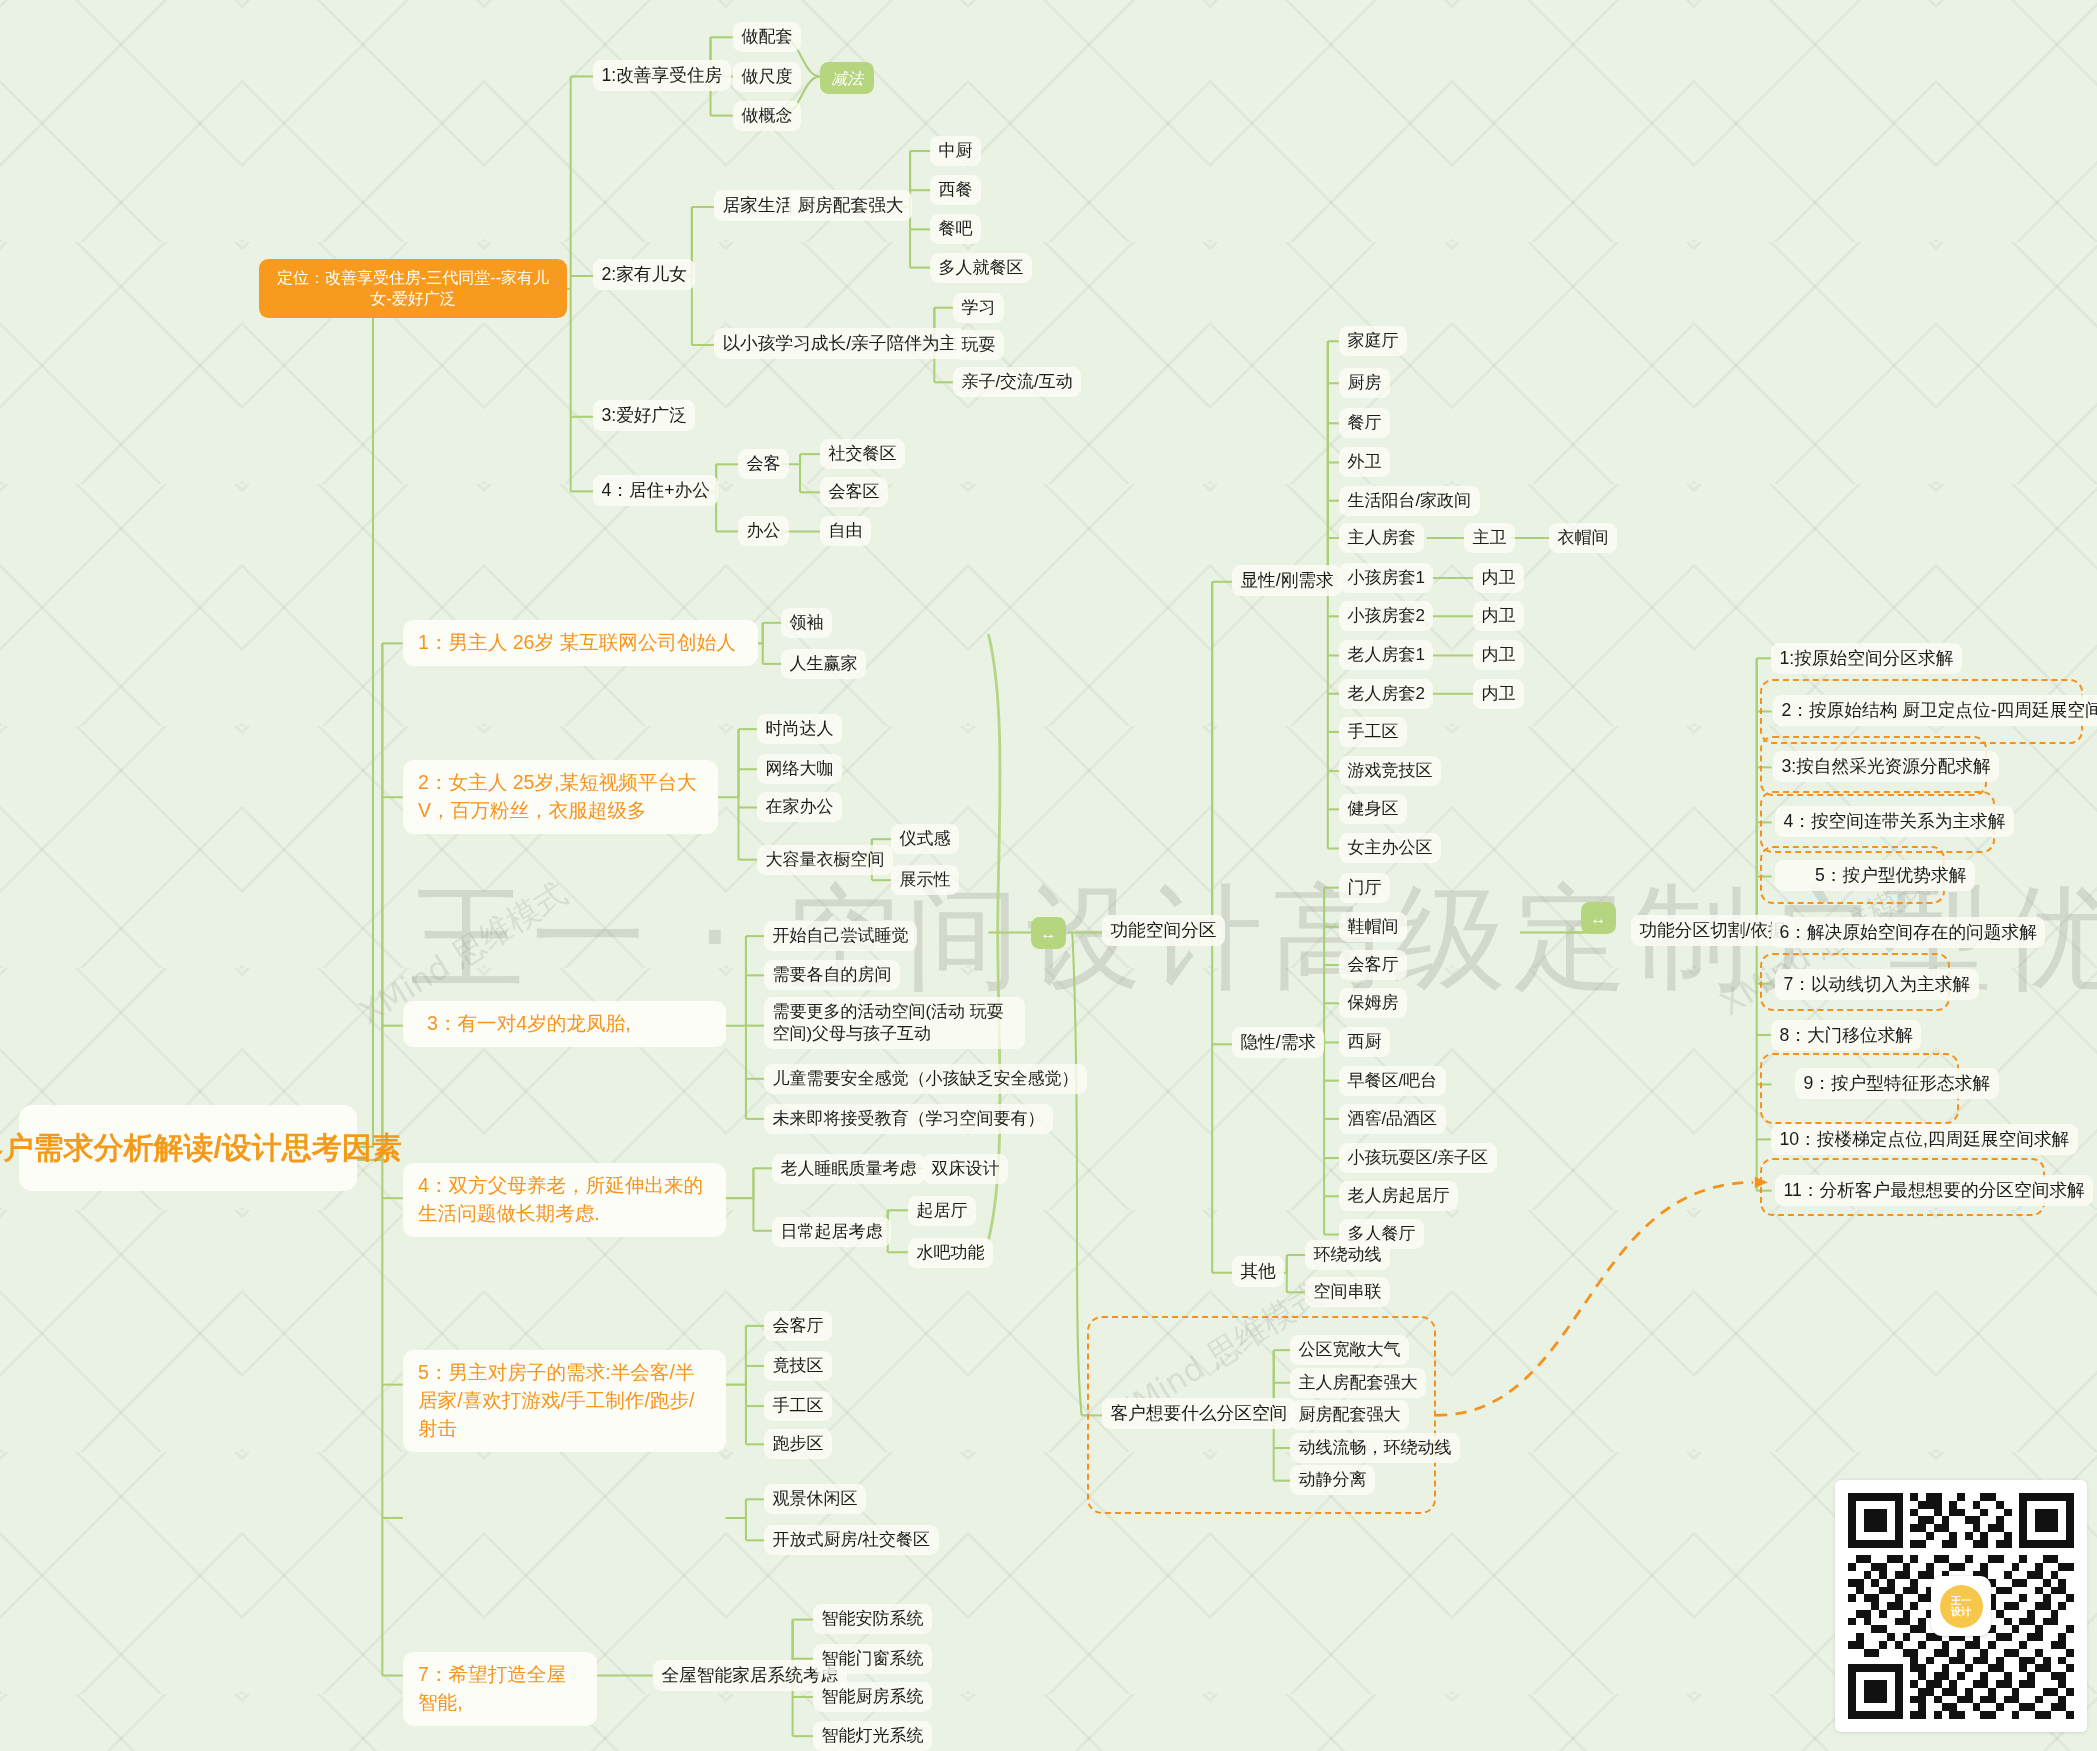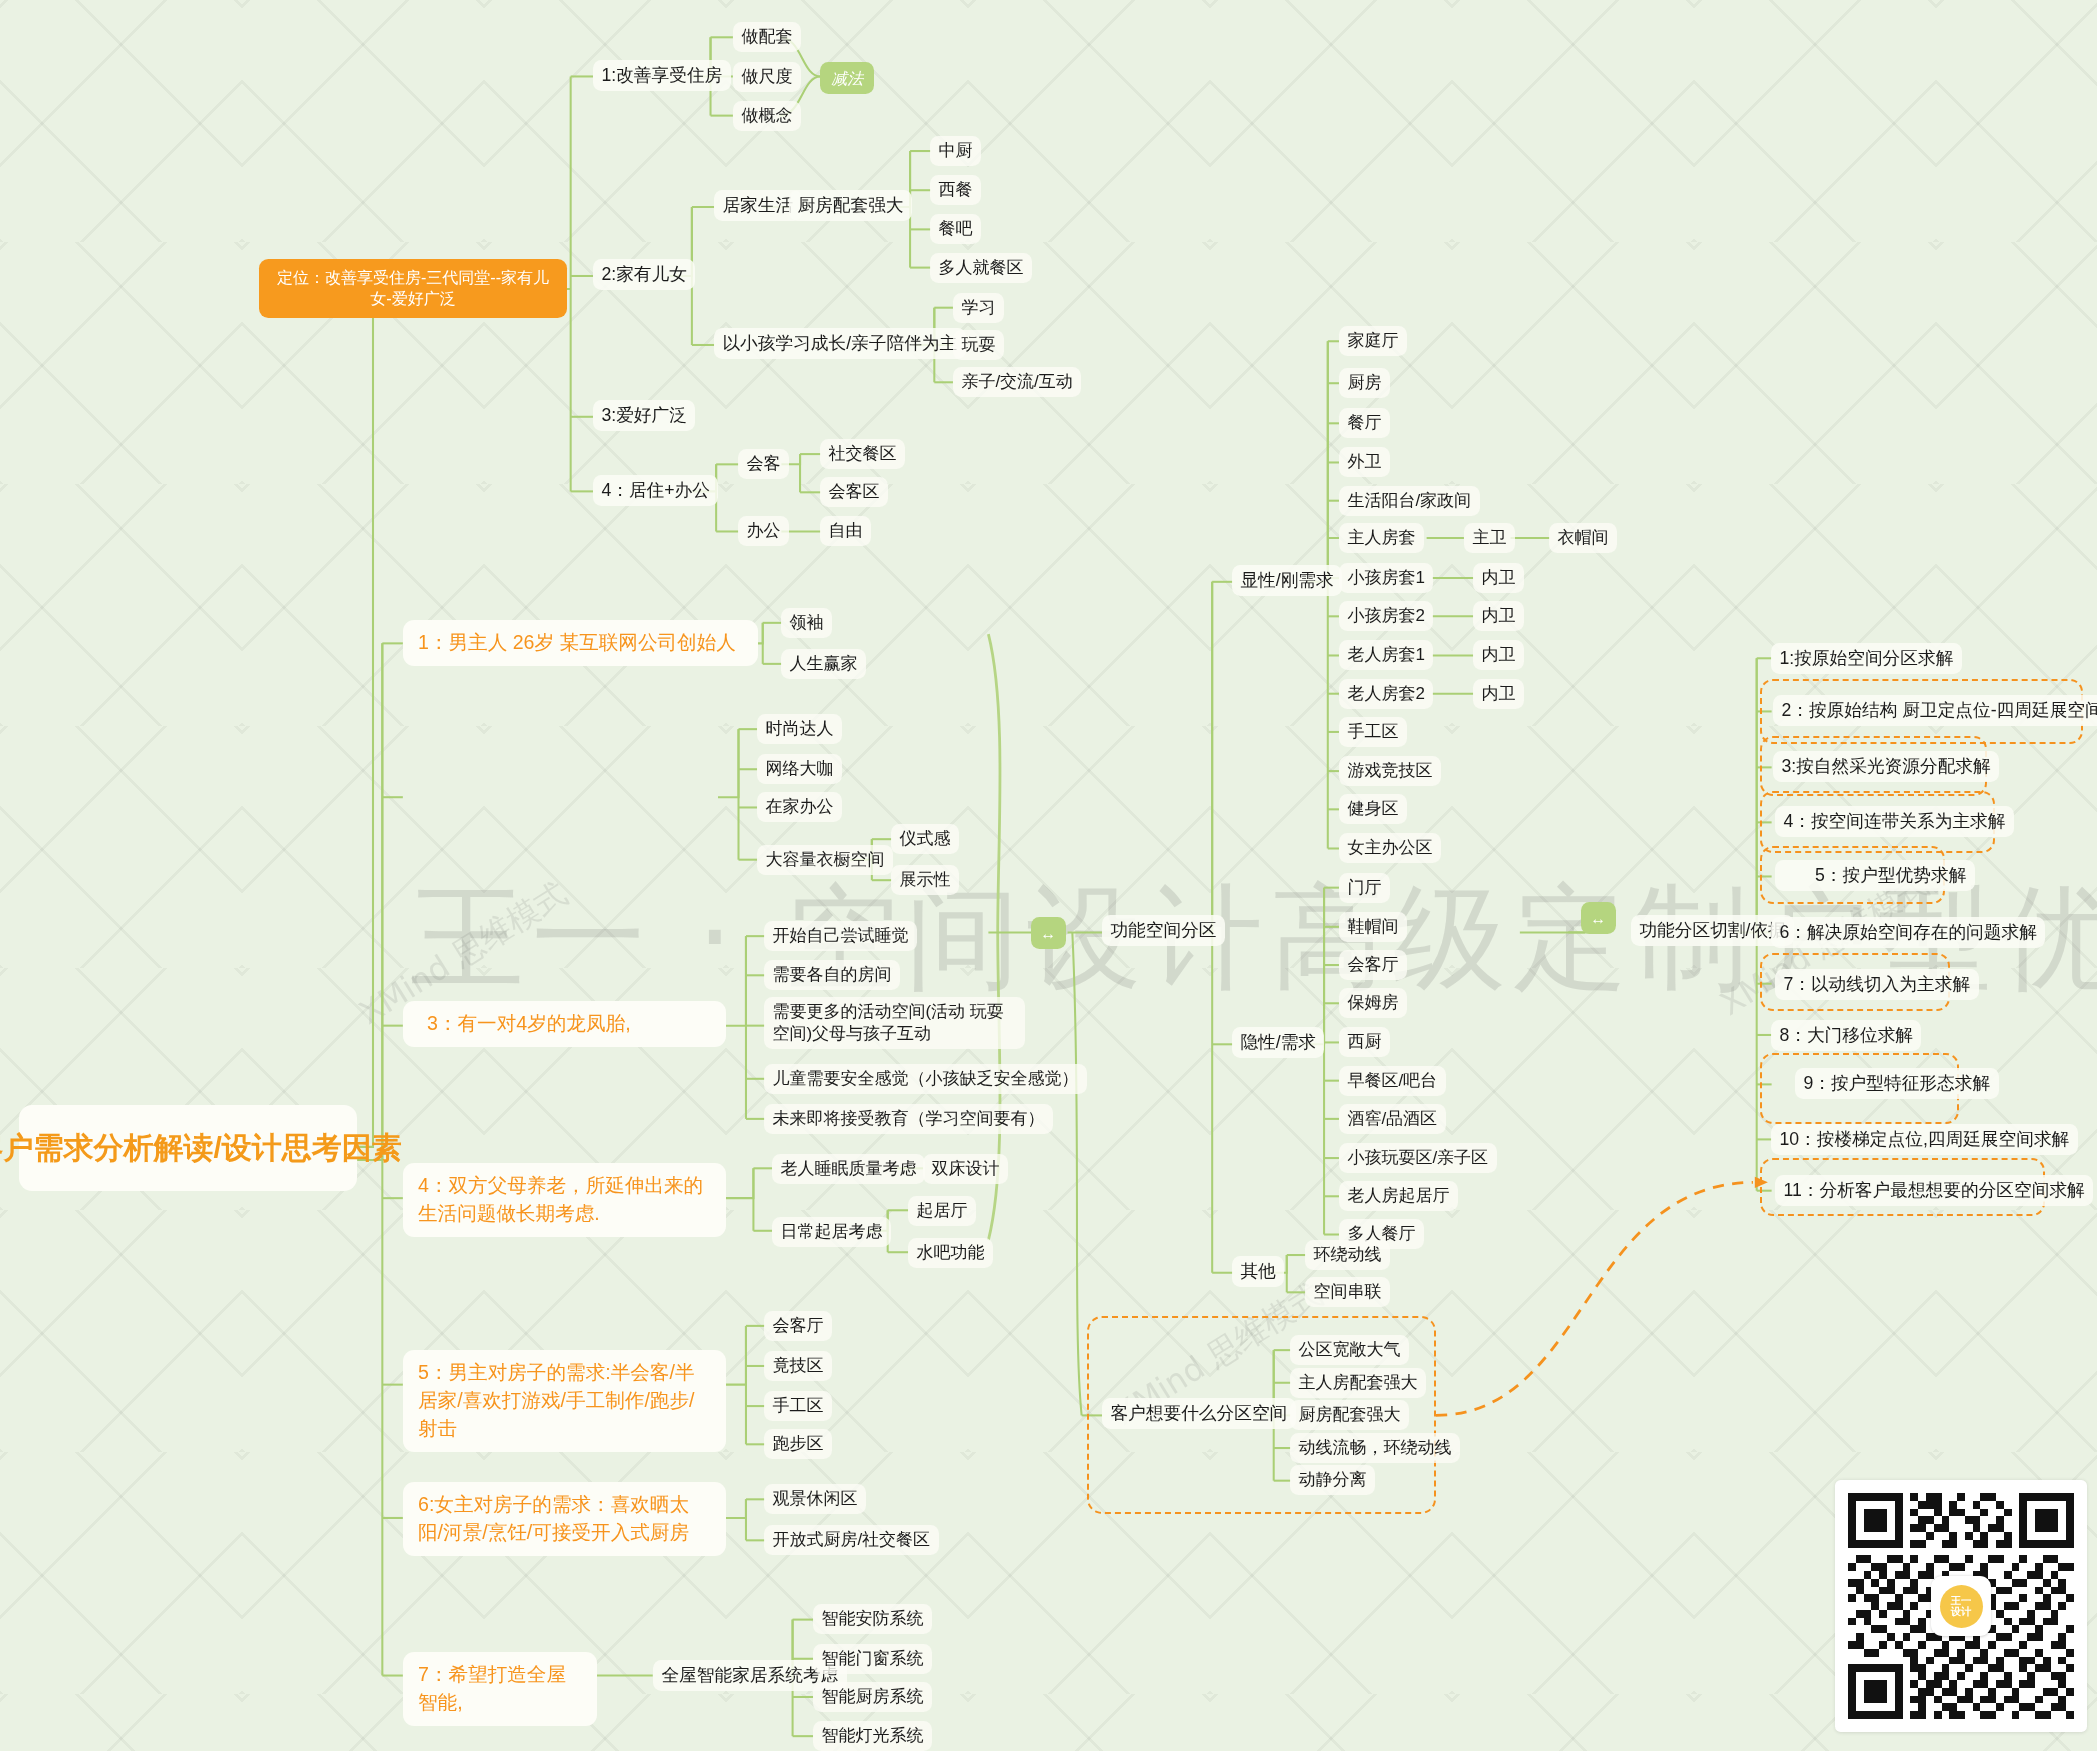--- a/index.html
+++ b/index.html
@@ -293,20 +293,21 @@
   <div class="node n-plain" style="left:820px;top:477px;">会客区</div>
   <div class="node n-plain" style="left:738px;top:516px;">办公</div>
   <div class="node n-plain" style="left:820px;top:516px;">自由</div>
 
   <div class="node n-root" style="left:18.6px;top:1105px;width:338px;height:86px;">客户需求分析解读/设计思考因素</div>
 
   <div class="node n-person" style="left:403px;top:620px;width:355px;">1：男主人 26岁 某互联网公司创始人</div>
   <div class="node n-plain" style="left:781px;top:608px;">领袖</div>
   <div class="node n-plain" style="left:781px;top:649px;">人生赢家</div>
 
+  <div class="node n-person" style="left:403px;top:760px;width:315px;">2：女主人 25岁,某短视频平台大V，百万粉丝，衣服超级多</div>
   <div class="node n-plain" style="left:757px;top:714px;">时尚达人</div>
   <div class="node n-plain" style="left:757px;top:754px;">网络大咖</div>
   <div class="node n-plain" style="left:757px;top:792px;">在家办公</div>
   <div class="node n-plain" style="left:757px;top:845px;">大容量衣橱空间</div>
   <div class="node n-plain" style="left:891px;top:824px;">仪式感</div>
   <div class="node n-plain" style="left:891px;top:865px;">展示性</div>
 
   <div class="node n-person" style="left:403px;top:1001px;width:323px;padding-left:24px;">3：有一对4岁的龙凤胎,</div>
   <div class="node n-plain" style="left:764px;top:921px;">开始自己尝试睡觉</div>
   <div class="node n-plain" style="left:764px;top:960px;">需要各自的房间</div>
@@ -320,21 +321,20 @@
   <div class="node n-plain" style="left:772px;top:1217px;">日常起居考虑</div>
   <div class="node n-plain" style="left:908px;top:1196px;">起居厅</div>
   <div class="node n-plain" style="left:908px;top:1238px;">水吧功能</div>
 
   <div class="node n-person" style="left:403px;top:1350px;width:323px;">5：男主对房子的需求:半会客/半居家/喜欢打游戏/手工制作/跑步/射击</div>
   <div class="node n-plain" style="left:764px;top:1311px;">会客厅</div>
   <div class="node n-plain" style="left:764px;top:1351px;">竟技区</div>
   <div class="node n-plain" style="left:764px;top:1391px;">手工区</div>
   <div class="node n-plain" style="left:764px;top:1429px;">跑步区</div>
 
-  <div class="node n-person" style="left:403px;top:1482px;width:323px;">6:女主对房子的需求：喜欢晒太阳/河景/烹饪/可接受开入式厨房</div>
   <div class="node n-plain" style="left:764px;top:1484px;">观景休闲区</div>
   <div class="node n-plain" style="left:764px;top:1525px;">开放式厨房/社交餐区</div>
 
   <div class="node n-person" style="left:403px;top:1652px;width:194px;">7：希望打造全屋智能,</div>
   <div class="node n-plain2" style="left:653px;top:1660px;">全屋智能家居系统考虑</div>
   <div class="node n-plain" style="left:813px;top:1604px;">智能安防系统</div>
   <div class="node n-plain" style="left:813px;top:1644px;">智能门窗系统</div>
   <div class="node n-plain" style="left:813px;top:1682px;">智能厨房系统</div>
   <div class="node n-plain" style="left:813px;top:1721px;">智能灯光系统</div>
 

